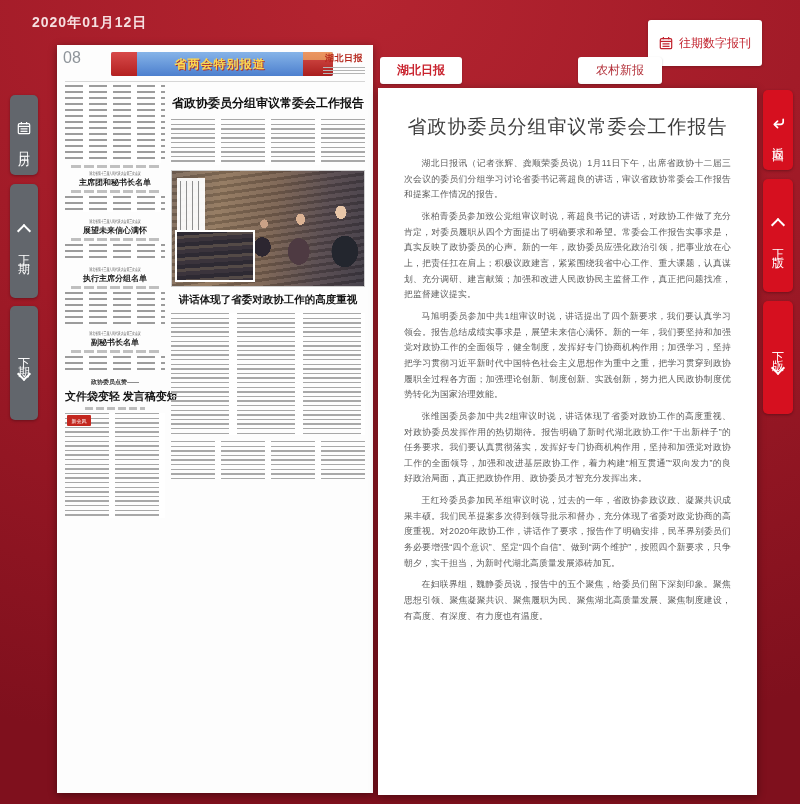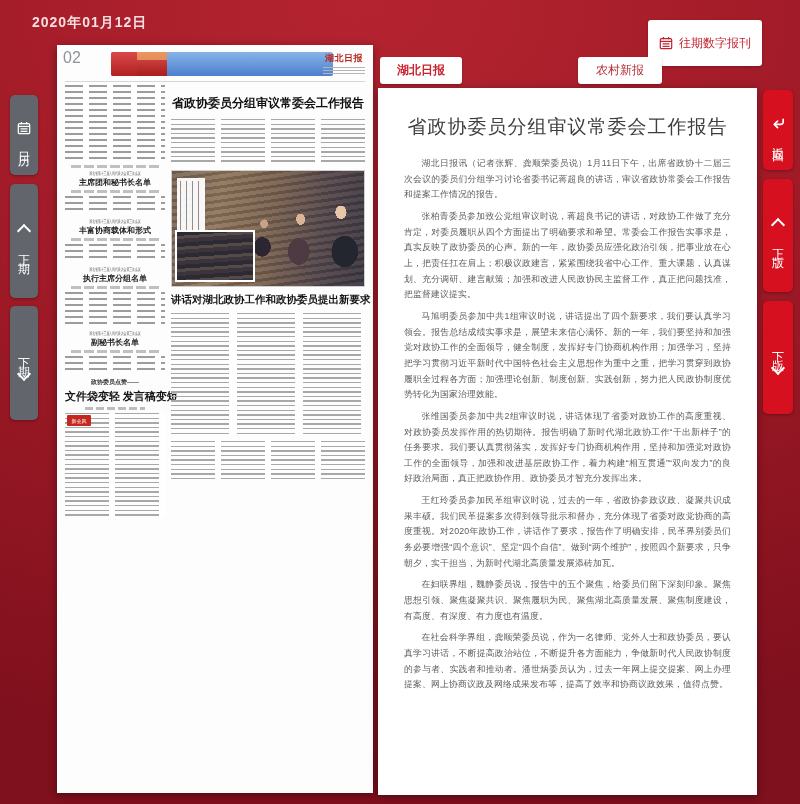--- a/index.html
+++ b/index.html
@@ -164,24 +164,25 @@
   <div class="side-btn gray" id="btn-prev-issue">
     <span class="chev up"></span>
     <span class="vlabel">上一期</span>
   </div>
   <div class="side-btn gray" id="btn-next-issue">
     <span class="vlabel">下一期</span>
     <span class="chev down"></span>
   </div>
 
   <div class="thumb">
-    <div class="pageno">02</div>
+    <div class="pageno">08</div>
     <div class="masthead">
       <div class="banner">
         <div class="banner-end"></div>
+        <div class="banner-title">省两会特别报道</div>
         <div class="banner-end r"></div>
       </div>
       <div class="mast-logo">
         <div class="nm">湖北日报</div>
         <div class="mast-lines"></div>
       </div>
     </div>
     <div class="thumb-rule"></div>
 
     <div class="np-cols">
@@ -189,21 +190,21 @@
       <div class="np-left">
         <div class="grid-stripes" style="height:78px;"></div>
         <div class="micro-note"></div>
 
         <div class="micro-kicker">湖北省第十三届人民代表大会第三次会议</div>
         <div class="list-title">主席团和秘书长名单</div>
         <div class="micro-note"></div>
         <div class="grid-stripes" style="height:16px;"></div>
 
         <div class="micro-kicker" style="margin-top:7px;">湖北省第十三届人民代表大会第三次会议</div>
-        <div class="list-title">丰富协商载体和形式</div>
+        <div class="list-title">展望未来信心满怀</div>
         <div class="micro-note"></div>
         <div class="grid-stripes" style="height:16px;"></div>
 
         <div class="micro-kicker" style="margin-top:7px;">湖北省第十三届人民代表大会第三次会议</div>
         <div class="list-title">执行主席分组名单</div>
         <div class="micro-note"></div>
         <div class="grid-stripes" style="height:32px;"></div>
 
         <div class="micro-kicker" style="margin-top:7px;">湖北省第十三届人民代表大会第三次会议</div>
         <div class="list-title">副秘书长名单</div>
@@ -223,21 +224,21 @@
 
       <div class="np-right">
         <div class="np-headline-main">省政协委员分组审议常委会工作报告</div>
         <div class="np-text-4col col-stripes"></div>
         <div class="photo">
           <div class="photo-caption">
             <div class="photo-caption-in"></div>
           </div>
           <div class="photo-inset"></div>
         </div>
-        <div class="np-headline-2">讲话对湖北政协工作和政协委员提出新要求</div>
+        <div class="np-headline-2">讲话体现了省委对政协工作的高度重视</div>
         <div class="np-text-3col"></div>
         <div class="np-text-last col-stripes"></div>
       </div>
     </div>
   </div>
 
   <div class="tab active" id="tab-0">
     <span>湖北日报</span>
   </div>
   <div class="tab" id="tab-2">
@@ -246,21 +247,20 @@
 
   <div class="panel">
     <h1 class="article-title" style="font-weight:400;">省政协委员分组审议常委会工作报告</h1>
     <div class="article-body">
       <p>湖北日报讯（记者张辉、龚顺荣委员说）1月11日下午，出席省政协十二届三次会议的委员们分组学习讨论省委书记蒋超良的讲话，审议省政协常委会工作报告和提案工作情况的报告。</p>
       <p>张柏青委员参加致公党组审议时说，蒋超良书记的讲话，对政协工作做了充分肯定，对委员履职从四个方面提出了明确要求和希望。常委会工作报告实事求是，真实反映了政协委员的心声。新的一年，政协委员应强化政治引领，把事业放在心上，把责任扛在肩上；积极议政建言，紧紧围绕我省中心工作、重大课题，认真谋划、充分调研、建言献策；加强和改进人民政协民主监督工作，真正把问题找准，把监督建议提实。</p>
       <p>马旭明委员参加中共1组审议时说，讲话提出了四个新要求，我们要认真学习领会。报告总结成绩实事求是，展望未来信心满怀。新的一年，我们要坚持和加强党对政协工作的全面领导，健全制度，发挥好专门协商机构作用；加强学习，坚持把学习贯彻习近平新时代中国特色社会主义思想作为重中之重，把学习贯穿到政协履职全过程各方面；加强理论创新、制度创新、实践创新，努力把人民政协制度优势转化为国家治理效能。</p>
       <p>张维国委员参加中共2组审议时说，讲话体现了省委对政协工作的高度重视、对政协委员发挥作用的热切期待。报告明确了新时代湖北政协工作“干出新样子”的任务要求。我们要认真贯彻落实，发挥好专门协商机构作用，坚持和加强党对政协工作的全面领导，加强和改进基层政协工作，着力构建“相互贯通”“双向发力”的良好政治局面，真正把政协作用、政协委员才智充分发挥出来。</p>
       <p>王红玲委员参加民革组审议时说，过去的一年，省政协参政议政、凝聚共识成果丰硕。我们民革提案多次得到领导批示和督办，充分体现了省委对政党协商的高度重视。对2020年政协工作，讲话作了要求，报告作了明确安排，民革界别委员们务必要增强“四个意识”、坚定“四个自信”、做到“两个维护”，按照四个新要求，只争朝夕，实干担当，为新时代湖北高质量发展添砖加瓦。</p>
       <p>在妇联界组，魏静委员说，报告中的五个聚焦，给委员们留下深刻印象。聚焦思想引领、聚焦凝聚共识、聚焦履职为民、聚焦湖北高质量发展、聚焦制度建设，有高度、有深度、有力度也有温度。</p>
-      <p>在社会科学界组，龚顺荣委员说，作为一名律师、党外人士和政协委员，要认真学习讲话，不断提高政治站位，不断提升各方面能力，争做新时代人民政协制度的参与者、实践者和推动者。潘世炳委员认为，过去一年网上提交提案、网上办理提案、网上协商议政及网络成果发布等，提高了效率和协商议政效果，值得点赞。</p>
     </div>
   </div>
 
   <div class="side-btn red" id="btn-back">
     <svg class="back-svg" viewBox="0 0 16 16" fill="none" stroke="#fff" stroke-width="1.8" stroke-linecap="round" stroke-linejoin="round">
       <path d="M13 4.5v3a2.5 2.5 0 0 1-2.5 2.5H4"></path>
       <path d="M7 6.5 3.5 10 7 13.5"></path>
     </svg>
     <span class="vlabel">返回</span>
   </div>

